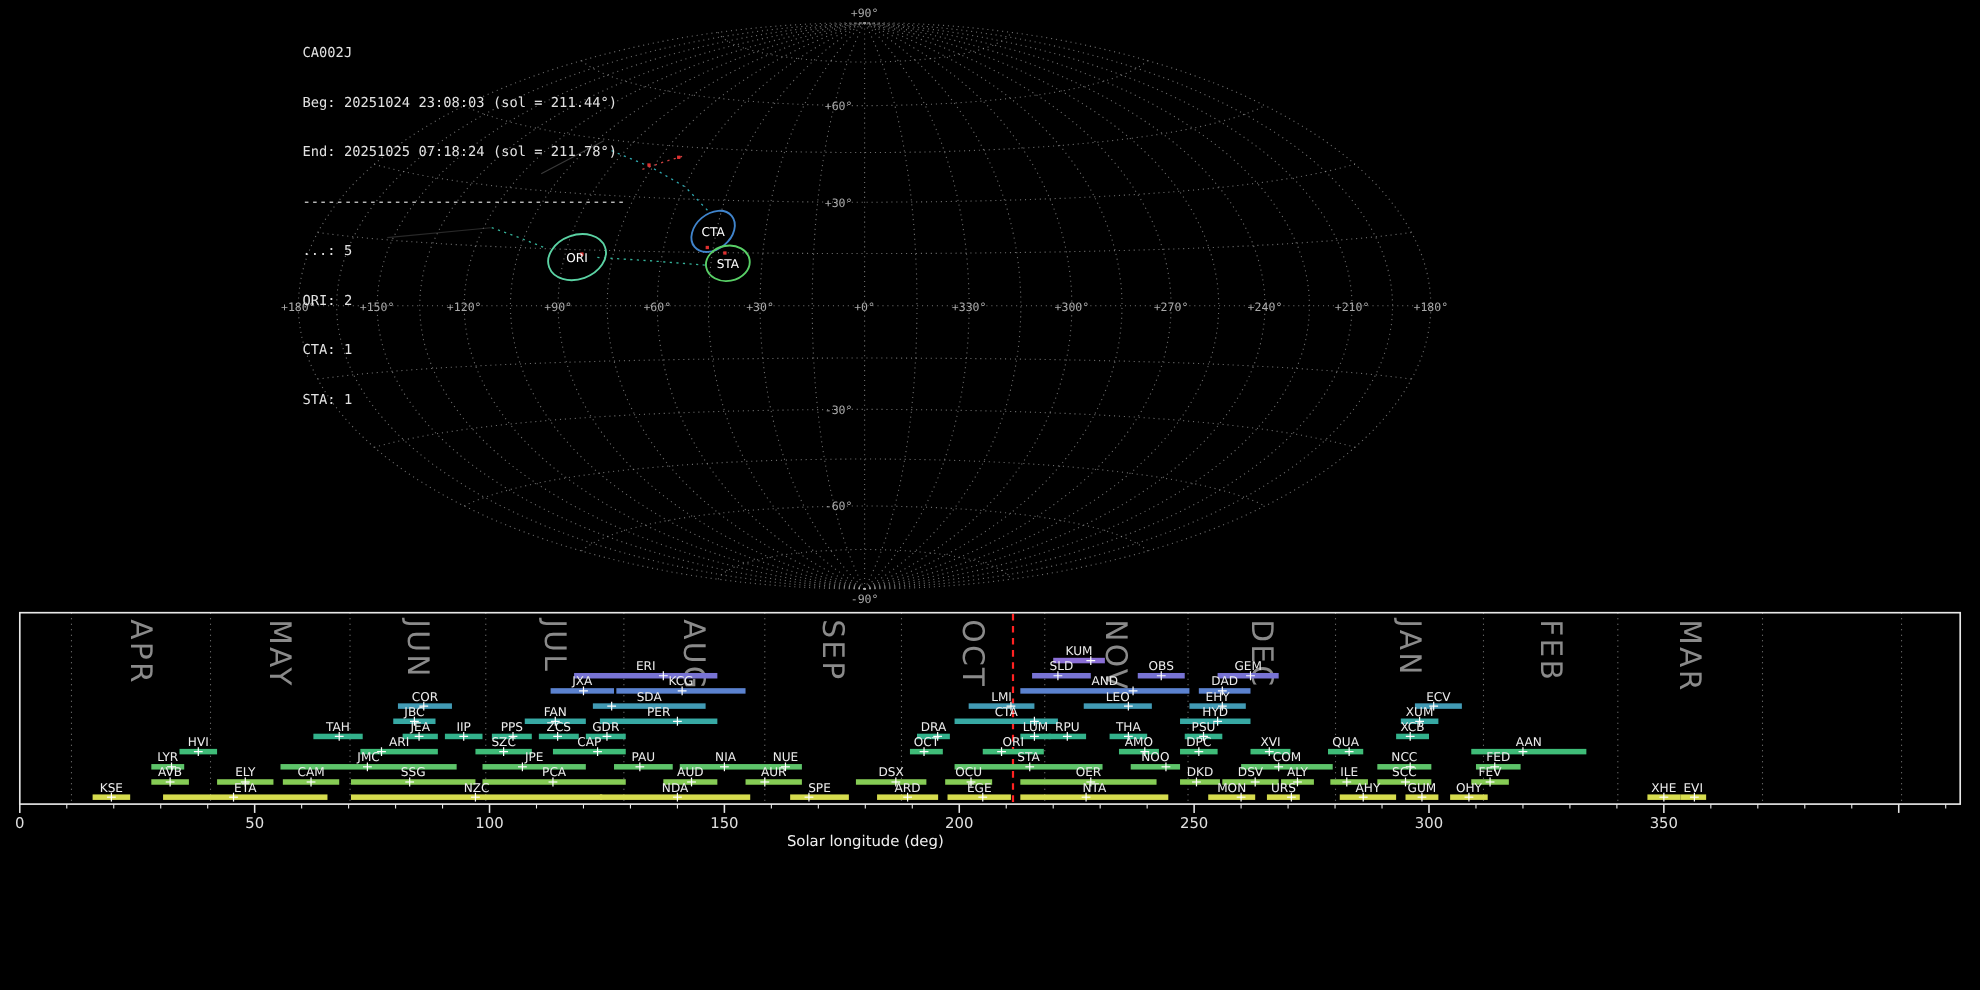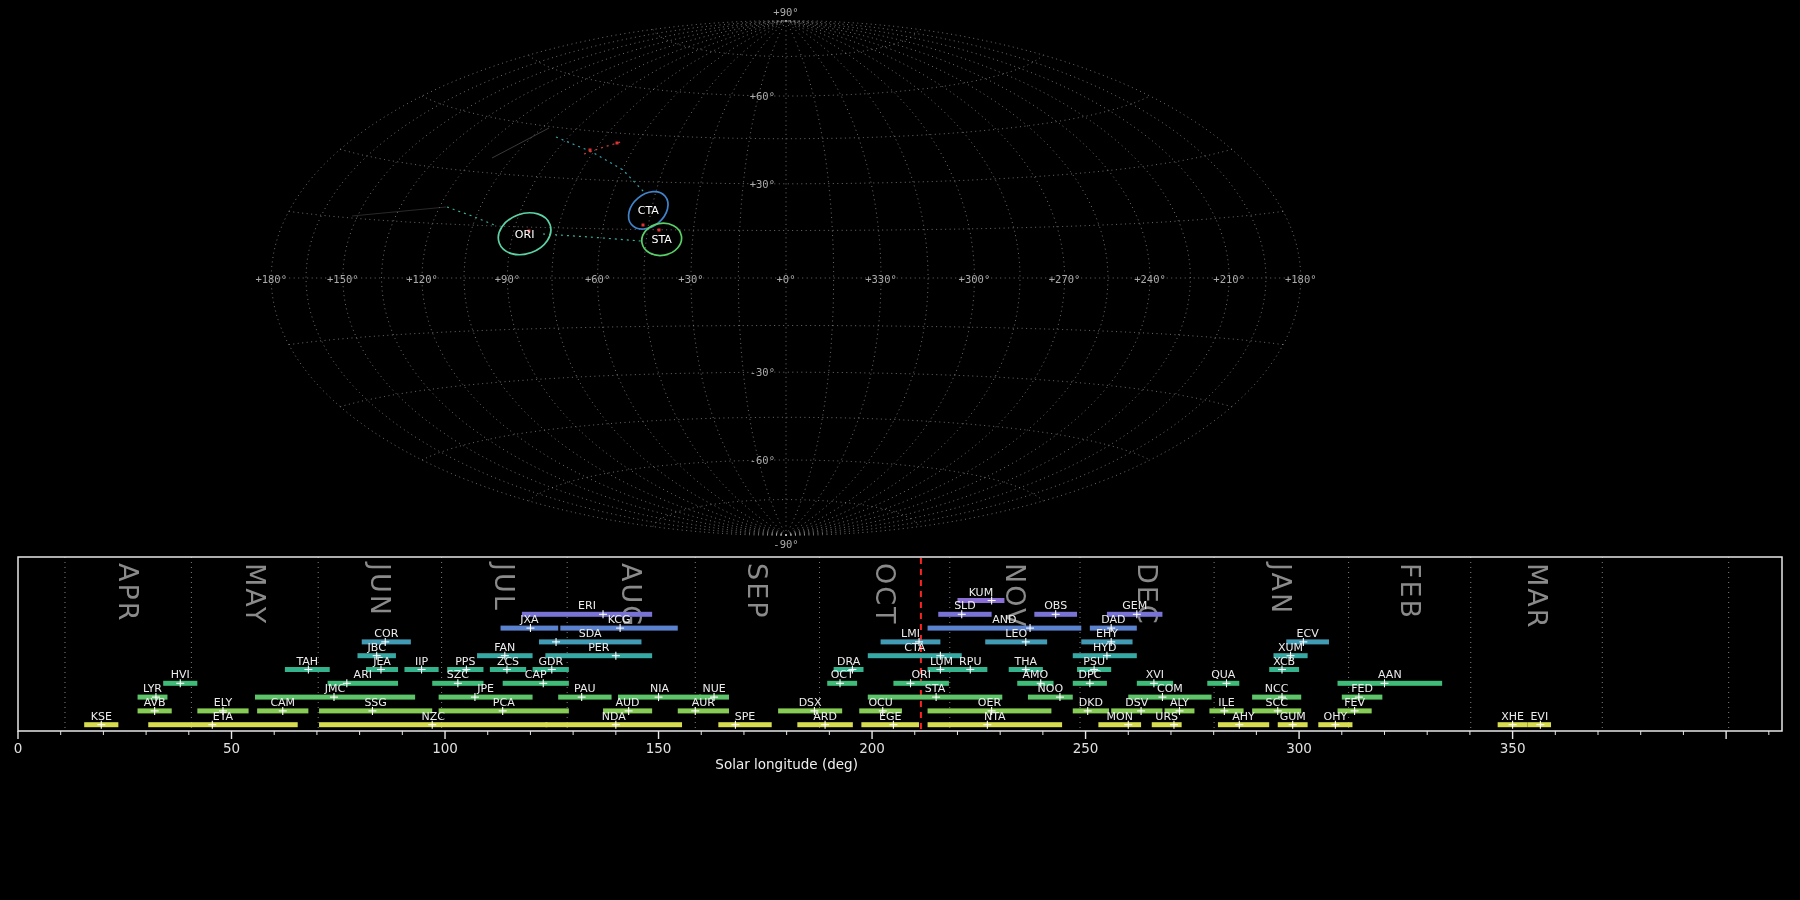--- a/index.html
+++ b/index.html
@@ -83,20 +83,30 @@
       <text x="1150" y="282.5" fill="#aaaaaa" font-size="10.5" text-anchor="middle" class="mono">+240°</text>
       <text x="1229.1783203183486" y="282.5" fill="#aaaaaa" font-size="10.5" text-anchor="middle" class="mono">+210°</text>
       <text x="1300.7737367038067" y="282.5" fill="#aaaaaa" font-size="10.5" text-anchor="middle" class="mono">+180°</text>
       <text x="786" y="15.613131648096669" fill="#aaaaaa" font-size="10.5" text-anchor="middle" class="mono">+90°</text>
       <text x="775" y="99.99999999999997" fill="#aaaaaa" font-size="10.5" text-anchor="end" class="mono">+60°</text>
       <text x="775" y="187.78986758268246" fill="#aaaaaa" font-size="10.5" text-anchor="end" class="mono">+30°</text>
       <text x="775" y="376.21013241731754" fill="#aaaaaa" font-size="10.5" text-anchor="end" class="mono">-30°</text>
       <text x="775" y="464" fill="#aaaaaa" font-size="10.5" text-anchor="end" class="mono">-60°</text>
       <text x="786" y="548.3868683519033" fill="#aaaaaa" font-size="10.5" text-anchor="middle" class="mono">-90°</text>
     </svg>
+  <div id="info">
+    <div>CA002J</div>
+    <div>Beg: 20251024 23:08:03 (sol = 211.44°)</div>
+    <div>End: 20251025 07:18:24 (sol = 211.78°)</div>
+    <div>---------------------------------------</div>
+    <div>...: 5</div>
+    <div>ORI: 2</div>
+    <div>CTA: 1</div>
+    <div>STA: 1</div>
+  </div>
   <svg id="tl-svg" width="1800" height="345">
       <line x1="64.97314285714286" y1="2" x2="64.97314285714286" y2="176" stroke="#8f8f8f" stroke-width="1" stroke-dasharray="1 4" opacity="0.9"></line>
       <text transform="translate(119.17337142857144 8) rotate(90)" fill="#8a8a8a" font-size="27" letter-spacing="2" text-anchor="start">APR</text>
       <line x1="191.3736" y1="2" x2="191.3736" y2="176" stroke="#8f8f8f" stroke-width="1" stroke-dasharray="1 4" opacity="0.9"></line>
       <text transform="translate(245.78734285714287 8) rotate(90)" fill="#8a8a8a" font-size="27" letter-spacing="2" text-anchor="start">MAY</text>
       <line x1="318.20108571428574" y1="2" x2="318.20108571428574" y2="176" stroke="#8f8f8f" stroke-width="1" stroke-dasharray="1 4" opacity="0.9"></line>
       <text transform="translate(370.9067142857143 8) rotate(90)" fill="#8a8a8a" font-size="27" letter-spacing="2" text-anchor="start">JUN</text>
       <line x1="441.6123428571429" y1="2" x2="441.6123428571429" y2="176" stroke="#8f8f8f" stroke-width="1" stroke-dasharray="1 4" opacity="0.9"></line>
       <text transform="translate(495.3855428571429 8) rotate(90)" fill="#8a8a8a" font-size="27" letter-spacing="2" text-anchor="start">JUL</text>
       <line x1="567.1587428571429" y1="2" x2="567.1587428571429" y2="176" stroke="#8f8f8f" stroke-width="1" stroke-dasharray="1 4" opacity="0.9"></line>

